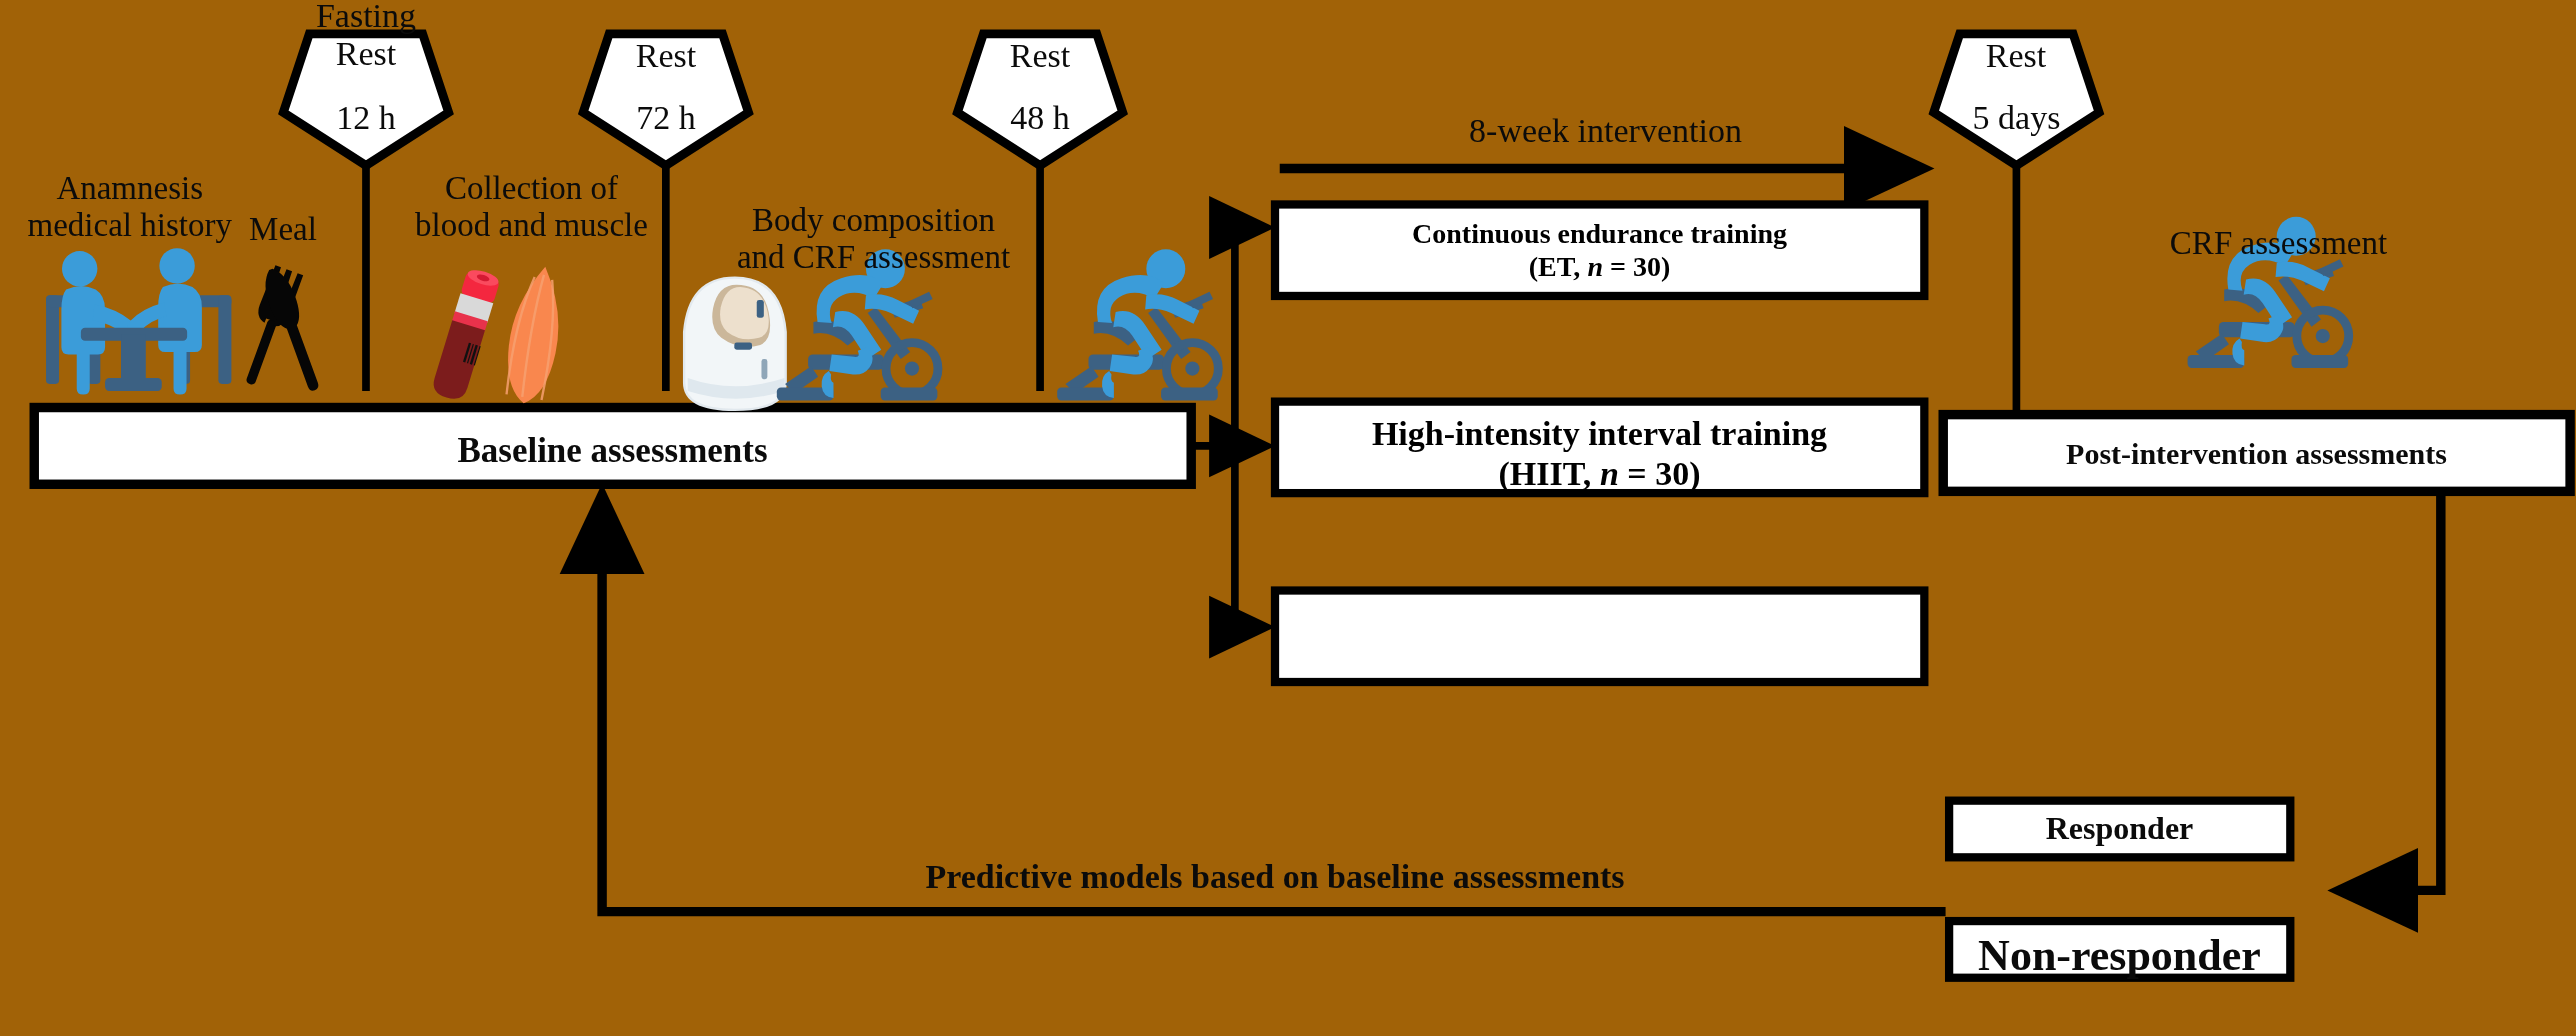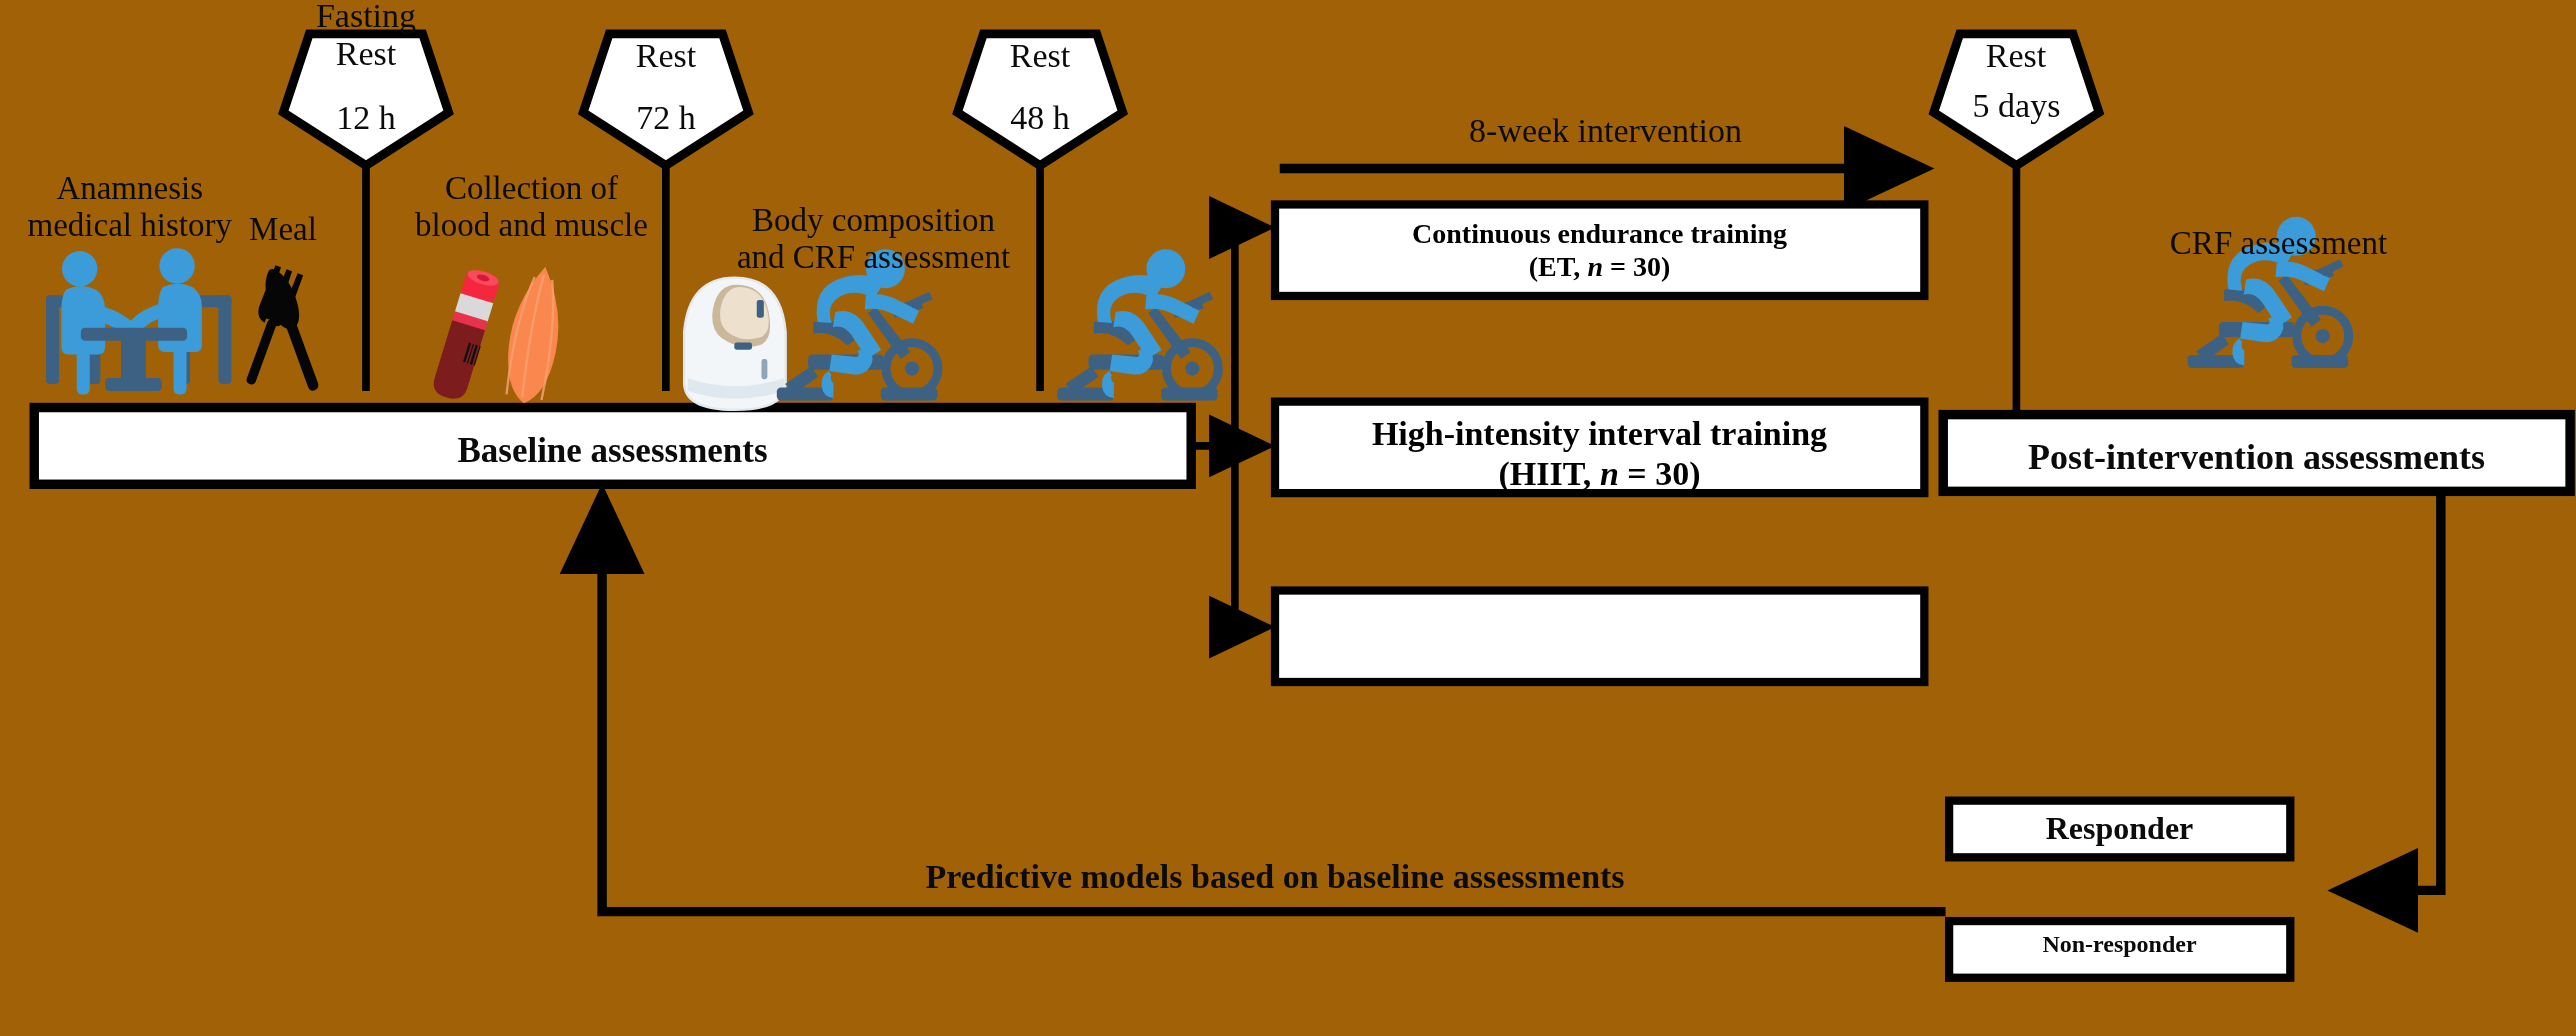--- a/index.html
+++ b/index.html
@@ -209,21 +209,21 @@
 
   <div class="lbl serif" style="left:248px;top:-3.5px;width:236px;font-size:34px;">Fasting
 Rest</div>
   <div class="lbl serif" style="left:548px;top:37px;width:236px;font-size:34px;">Rest</div>
   <div class="lbl serif" style="left:922px;top:37px;width:236px;font-size:34px;">Rest</div>
   <div class="lbl serif" style="left:1898px;top:37px;width:236px;font-size:34px;">Rest</div>
 
   <div class="lbl serif" style="left:295px;top:99px;width:142px;font-size:34px;">12 h</div>
   <div class="lbl serif" style="left:595px;top:99px;width:142px;font-size:34px;">72 h</div>
   <div class="lbl serif" style="left:969px;top:99px;width:142px;font-size:34px;">48 h</div>
-  <div class="lbl serif" style="left:1940px;top:87px;width:153px;font-size:34px;">5 days</div>
+  <div class="lbl serif" style="left:1940px;top:99px;width:153px;font-size:34px;">5 days</div>
 
   <div class="lbl serif" style="left:-11.8px;top:170px;width:283px;font-size:33px;">Anamnesis
 medical history</div>
   <div class="lbl serif" style="left:218px;top:211px;width:130px;font-size:33px;">Meal</div>
   <div class="lbl serif" style="left:384px;top:170px;width:295px;font-size:33px;">Collection of
 blood and muscle</div>
   <div class="lbl serif" style="left:708px;top:170px;width:331px;font-size:33px;margin-top:32px;">Body composition
 and CRF assessment</div>
 
   <div class="lbl serif" style="left:2125px;top:225px;width:307px;font-size:33px;">CRF assessment</div>
@@ -236,21 +236,21 @@
     <div>Continuous endurance training</div>
     <div><span>(ET, </span><span class="ital">n</span><span> = 30)</span></div>
   </div>
 
   <div class="boxtxt" style="position:absolute;left:1275px;top:414px;width:649px;font-size:34px;">
     <div>High-intensity interval training</div>
     <div><span>(HIIT, </span><span class="ital">n</span><span> = 30)</span></div>
   </div>
 
 
-  <div class="lbl boxtxt" style="left:1943px;top:436px;width:627px;font-size:36px;">Post-intervention assessments</div>
+  <div class="lbl boxtxt" style="left:1943px;top:436px;width:627px;font-size:30px;">Post-intervention assessments</div>
 
   <div class="lbl boxtxt" style="left:1949px;top:810px;width:341px;font-size:32px;">Responder</div>
-  <div class="lbl boxtxt" style="left:1949px;top:930px;width:341px;font-size:24px;">Non-responder</div>
+  <div class="lbl boxtxt" style="left:1949px;top:930px;width:341px;font-size:44px;">Non-responder</div>
 
   <div class="lbl boxtxt" style="left:614px;top:857px;width:1322px;font-size:34px;">Predictive models based on baseline assessments</div>
 
 </div>
 
 
 </body></html>

